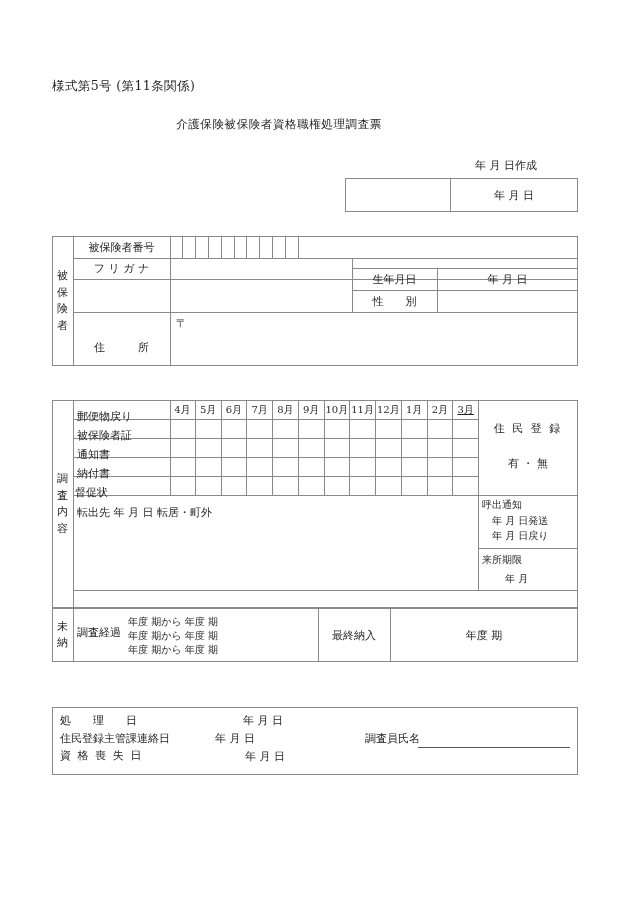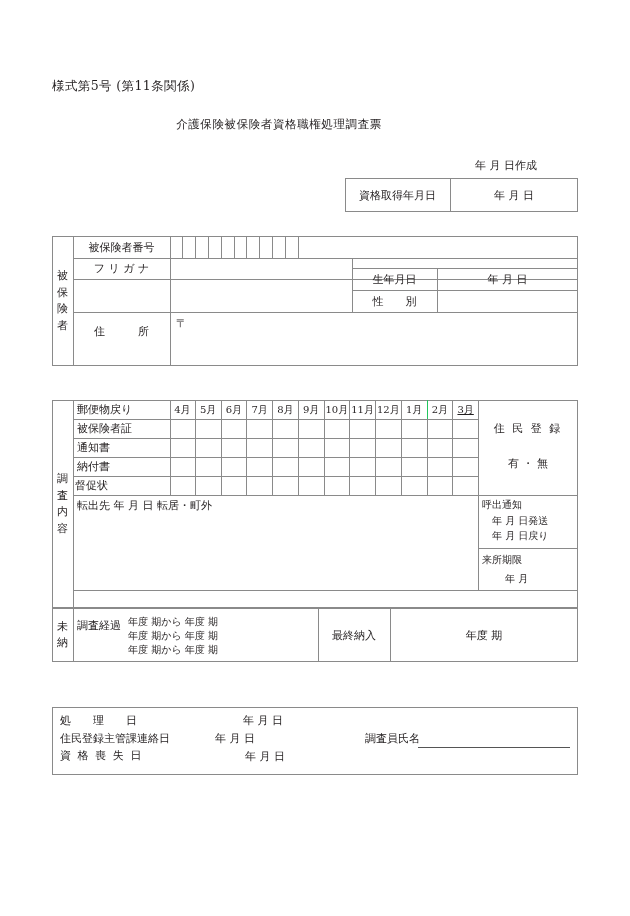--- a/index.html
+++ b/index.html
@@ -17,21 +17,21 @@
   }
   .page {
     position: absolute;
     inset: 0;
     background: #fff;
   }
   
   .abs { position: absolute; }
   .cell-text { line-height: 1; white-space: nowrap; }
   .ctr { display: flex; align-items: center; justify-content: center; }
-  .lft { display: flex; align-items: center; justify-content: flex-start; }
+  .lft { display: flex; align-items: center; justify-content: flex-start; margin-top: 7px; }
   .vert {
     display: flex;
     flex-direction: column;
     align-items: center;
     justify-content: center;
     line-height: 1.5;
   }
   .vert span { display: block; }
 
   
@@ -59,21 +59,20 @@
 <div class="page">
 
   <div class="abs t-form-no cell-text" style="left:52px; top:80px;">様式第5号 (第11条関係)</div>
 
   <div class="abs t-title cell-text" style="left:0; top:119px; width:558px; text-align:center;">介護保険被保険者資格職権処理調査票</div>
 
   <div class="abs t-norm cell-text" style="left:455px; top:160px;margin-left:20px;">年    月    日作成</div>
 
   <div class="bx" style="left:345px; top:178px; width:233px; height:34px;"></div>
   <div class="ln-v" style="left:450px; top:178px; height:34px;"></div>
-  <div class="abs t-norm cell-text ctr" style="left:345px; top:178px; width:105px; height:34px;">資格取得年月日</div>
   <div class="abs t-norm cell-text ctr" style="left:450px; top:178px; width:128px; height:34px;">年      月      日</div>
 
   <div class="bx" style="left:52px; top:236px; width:526px; height:130px;"></div>
 
   <div class="ln-v" style="left:73px; top:236px; height:130px;"></div>
 
   <div class="ln-v" style="left:170px; top:236px; height:130px;"></div>
 
   <div class="ln-h" style="left:73px; top:258px; width:505px;"></div>
   <div class="ln-h" style="left:73px; top:279px; width:505px;"></div>
@@ -112,21 +111,21 @@
 
   <div class="ln-v" style="left:352px; top:258px; height:54px;"></div>
   <div class="ln-v" style="left:437px; top:268px; height:44px;"></div>
   <div class="ln-h" style="left:352px; top:268px; width:226px;"></div>
   <div class="ln-h" style="left:352px; top:290px; width:226px;"></div>
 
   <div class="abs t-norm cell-text ctr" style="left:352px; top:268px; width:85px; height:22px;">生年月日</div>
   <div class="abs t-norm cell-text ctr" style="left:437px; top:268px; width:141px; height:22px;">年      月      日</div>
   <div class="abs t-norm cell-text ctr" style="left:352px; top:290px; width:85px; height:22px;">性　　別</div>
 
-  <div class="abs t-norm cell-text ctr" style="left:73px; top:304px; width:97px; height:54px;">住　　　所</div>
+  <div class="abs t-norm cell-text ctr" style="left:73px; top:320px; width:97px; height:54px;">住　　　所</div>
   <div class="abs t-norm cell-text" style="left:176px; top:318px;">〒</div>
   <div class="abs" style="left:170px; top:330px; width:408px; height:36px;"></div>
 
   <div class="bx" style="left:52px; top:400px; width:526px; height:208px;"></div>
 
   <div class="ln-v" style="left:73px; top:400px; height:208px;"></div>
 
   <div class="ln-v" style="left:170px; top:400px; height:95px;"></div>
 
   <div class="ln-v" style="left:478px; top:400px; height:190px;"></div>

